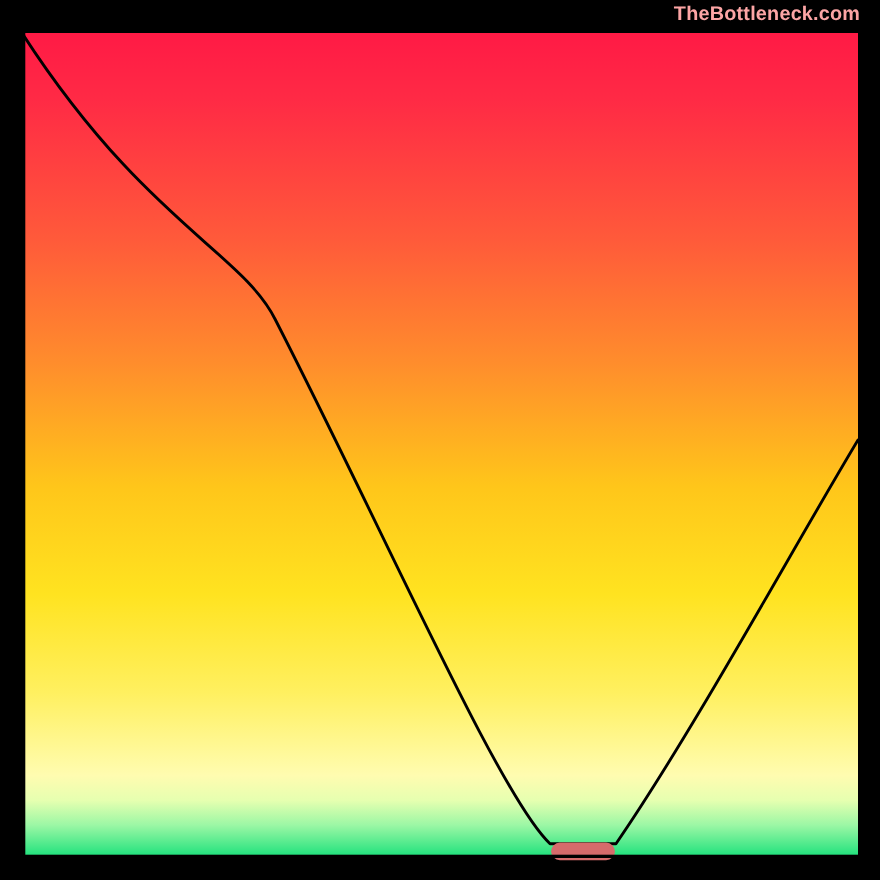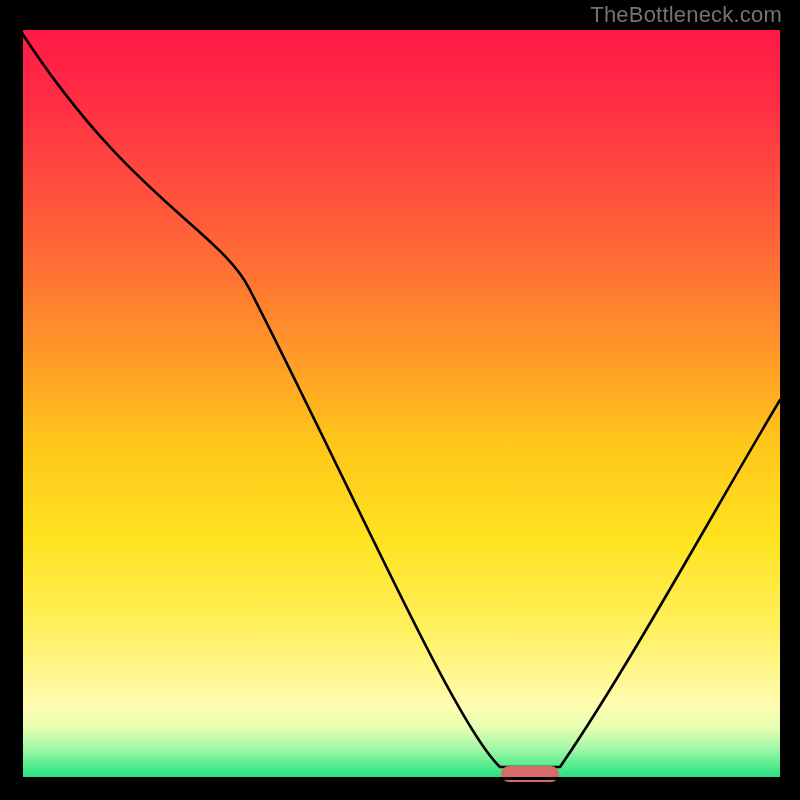--- a/index.html
+++ b/index.html
@@ -14,23 +14,23 @@
   .frame {
     position: relative;
     width: 800px;
     height: 800px;
     background: #000;
   }
   .watermark {
     position: absolute;
     top: 2px;
     right: 18px;
-    color: #737373;
-    font-size: 22px;
-    font-weight: 400;
+    color: #fca5a5;
+    font-size: 18px;
+    font-weight: 700;
     letter-spacing: 0.2px;
     user-select: none;
   }
   .plot-container {
     position: absolute;
     left: 20px;
     top: 30px;
     width: 760px;
     height: 750px;
   }

